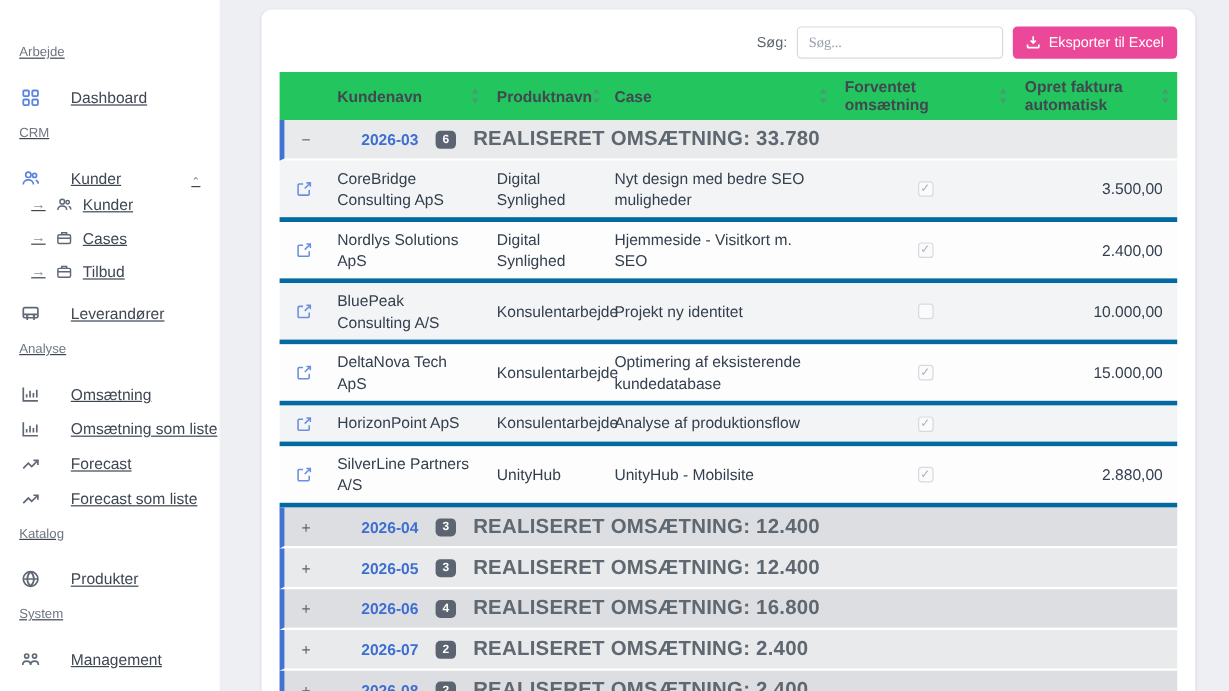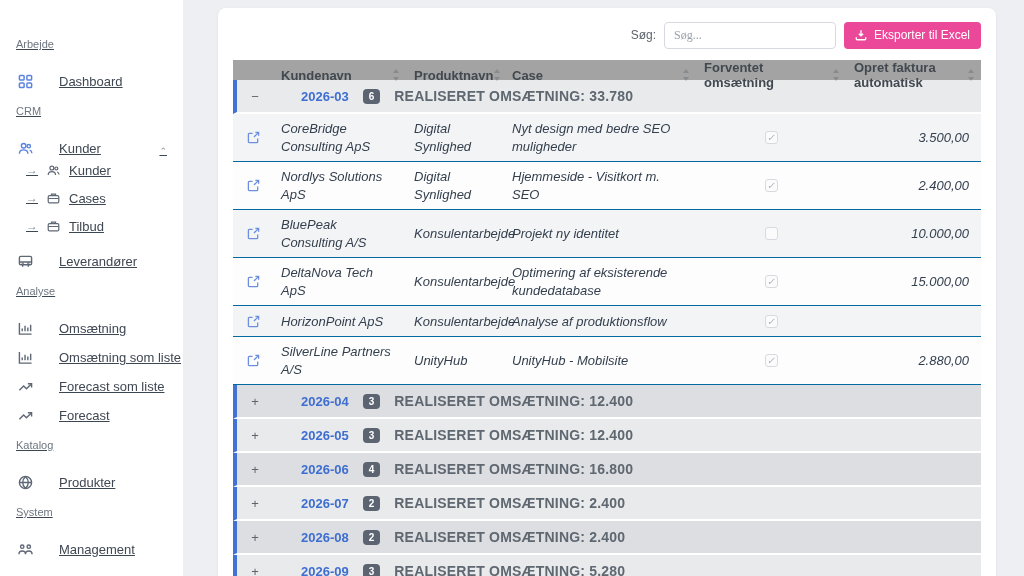--- a/index.html
+++ b/index.html
@@ -32,36 +32,36 @@
   .search-input { width:172px; height:27px; border:1px solid #d6dadf; border-radius:4px;
     padding:0 9px; font-size:12px; color:#3d4752; font-family:Liberation Serif, serif; }
   .search-input::placeholder { color:#9aa1aa; }
   .export-btn { height:27px; background:#ec4899; color:#ffffff; border:none; border-radius:4px;
     font-size:12px; padding:0 11px; display:flex; align-items:center; gap:7px; cursor:pointer;
     font-family:"Liberation Sans",sans-serif; }
   .export-btn svg { width:12px; height:12px; }
 
   
   .grid-cols { display:grid; grid-template-columns:40px 133px 98px 192px 150px 135px; align-items:center; }
-  .thead { background:#a3a3a3; height:20px; font-size:13px; font-weight:bold; color:#41484f; }
+  .thead { background:#22c55e; height:40px; font-size:13px; font-weight:bold; color:#41484f; }
   .th { display:flex; align-items:center; justify-content:space-between; padding:0 6px 0 8px; height:100%; }
   .th .sort { opacity:.5; }
   .sort svg { width:8px; height:12px; display:block; }
 
   .group-row { display:flex; align-items:center; height:34px; border-left:4px solid #4273d3;
     border-bottom:2px solid #ffffff; font-size:13px; cursor:pointer; }
   .group-row.light { background:#e8eaec; }
   .group-row.dark  { background:#dcdee2; }
   .g-toggle { width:36px; text-align:center; color:#5d646d; font-size:13px; }
   .g-month { color:#3e6ed0; font-weight:bold; margin-right:14px;margin-left:28px; }
   .g-badge { background:#5b6470; color:#ffffff; font-size:10px; font-weight:bold;
     border-radius:4px; padding:2px 6px; margin-right:14px; }
-  .g-summary { color:#5f6770; font-size:14px; font-weight:bold; letter-spacing:.2px; }
-
-  .data-row { font-size:13px; color:#333f4d; border-bottom:1px solid #0369a1; min-height:31px;font-style:italic; }
+  .g-summary { color:#5f6770; font-size:17px; font-weight:bold; letter-spacing:.2px; }
+
+  .data-row { font-size:13px; color:#333f4d; border-bottom:4px solid #0369a1; min-height:31px; }
   .data-row.odd  { background:#f3f4f6; }
   .data-row.even { background:#fdfdfe; }
   .cell { padding:6px 8px; line-height:1.35; }
   .cell.icon-cell { display:flex; justify-content:center; }
   .cell.amount { text-align:right; padding-right:12px; }
   .ext-link { color:#6b8ee0; cursor:pointer; display:flex; }
   .ext-link svg { width:13px; height:13px; }
   .chk-cell { display:flex; justify-content:center; }
   .chk { width:13px; height:13px; border:1px solid #d7dade; border-radius:3px; background:#fbfbfc;
     font-size:10px; color:#aeb5bd; line-height:11px; text-align:center; }
@@ -169,31 +169,31 @@
     <span>Omsætning som liste</span>
   </div>
 
   <div class="side-item">
     <span class="ic">
       <svg viewBox="0 0 16 16" fill="none" stroke="currentColor" stroke-width="1.5">
           <path d="M1.5 12l4.5-4.5 3 3L14.5 5"></path>
           <path d="M10.5 5h4v4"></path>
         </svg>
     </span>
-    <span>Forecast som liste</span>
+    <span>Forecast</span>
   </div>
 
   <div class="side-item">
     <span class="ic">
       <svg viewBox="0 0 16 16" fill="none" stroke="currentColor" stroke-width="1.5">
           <path d="M1.5 12l4.5-4.5 3 3L14.5 5"></path>
           <path d="M10.5 5h4v4"></path>
         </svg>
     </span>
-    <span>Forecast</span>
+    <span>Forecast som liste</span>
   </div>
 
   <div class="side-label">Katalog</div>
 
   <div class="side-item">
     <span class="ic">
       <svg viewBox="0 0 16 16" fill="none" stroke="currentColor" stroke-width="1.5">
           <circle cx="8" cy="8" r="6.5"></circle>
           <path d="M1.5 8h13M8 1.5c-4 4-4 9 0 13M8 1.5c4 4 4 9 0 13"></path>
         </svg>

